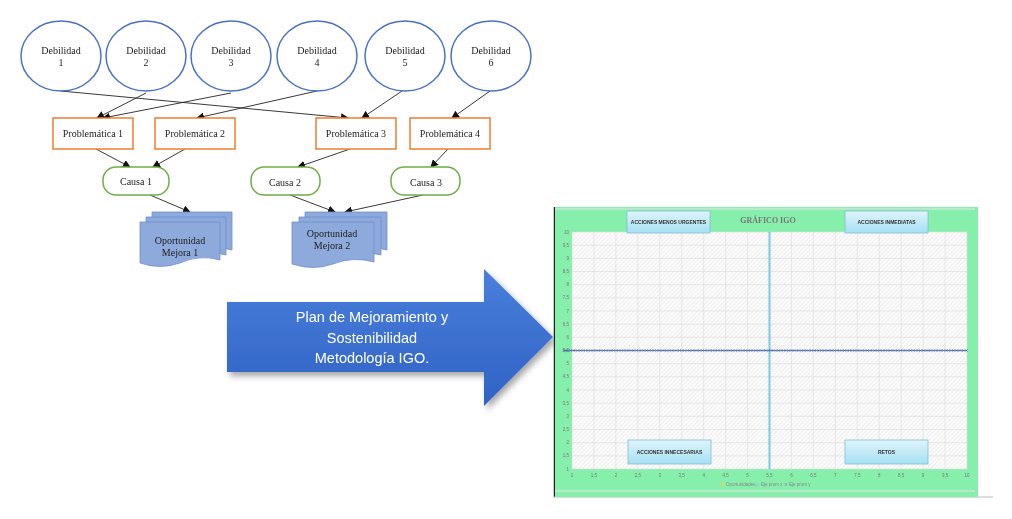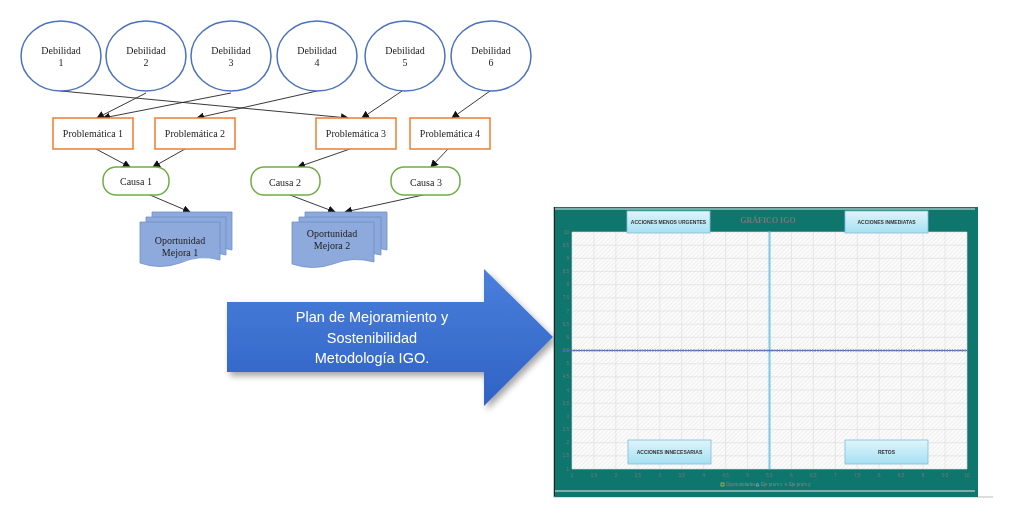--- a/index.html
+++ b/index.html
@@ -1,20 +1,20 @@
 <!DOCTYPE html>
 <html><head>
 <meta charset="utf-8">
 <style>
   html, body { margin:0; padding:0; background:#ffffff; }
   body { width:1012px; height:519px; position:relative; overflow:hidden; font-family:"Liberation Serif", serif; }
   #diagram { position:absolute; left:0; top:0; width:1012px; height:519px; }
   .node-text { font-family:"Liberation Serif", serif; font-size:10px; fill:#222; }
   .arrow-text { font-family:"Liberation Sans", sans-serif; font-size:14.5px; fill:#ffffff; }
-  .chart-frame { position:absolute; left:555px; top:207px; width:423px; height:290px; background:#0f766e; }
+  .chart-frame { position:absolute; left:555px; top:207px; width:423px; height:290px; background:#86efac; }
   #chart { position:absolute; left:0; top:0; }
   .tick { font-family:"Liberation Sans", sans-serif; font-size:4.5px; fill:#777; }
   .qlabel { font-family:"Liberation Sans", sans-serif; font-size:5px; font-weight:bold; fill:#333; }
   .ctitle { font-family:"Liberation Serif", serif; font-size:8px; font-weight:bold; fill:#777; }
   .legend { font-family:"Liberation Sans", sans-serif; font-size:4.5px; fill:#888; }
 </style>
 </head>
 <body>
 
 <svg id="diagram" width="1012" height="519" viewBox="0 0 1012 519">

